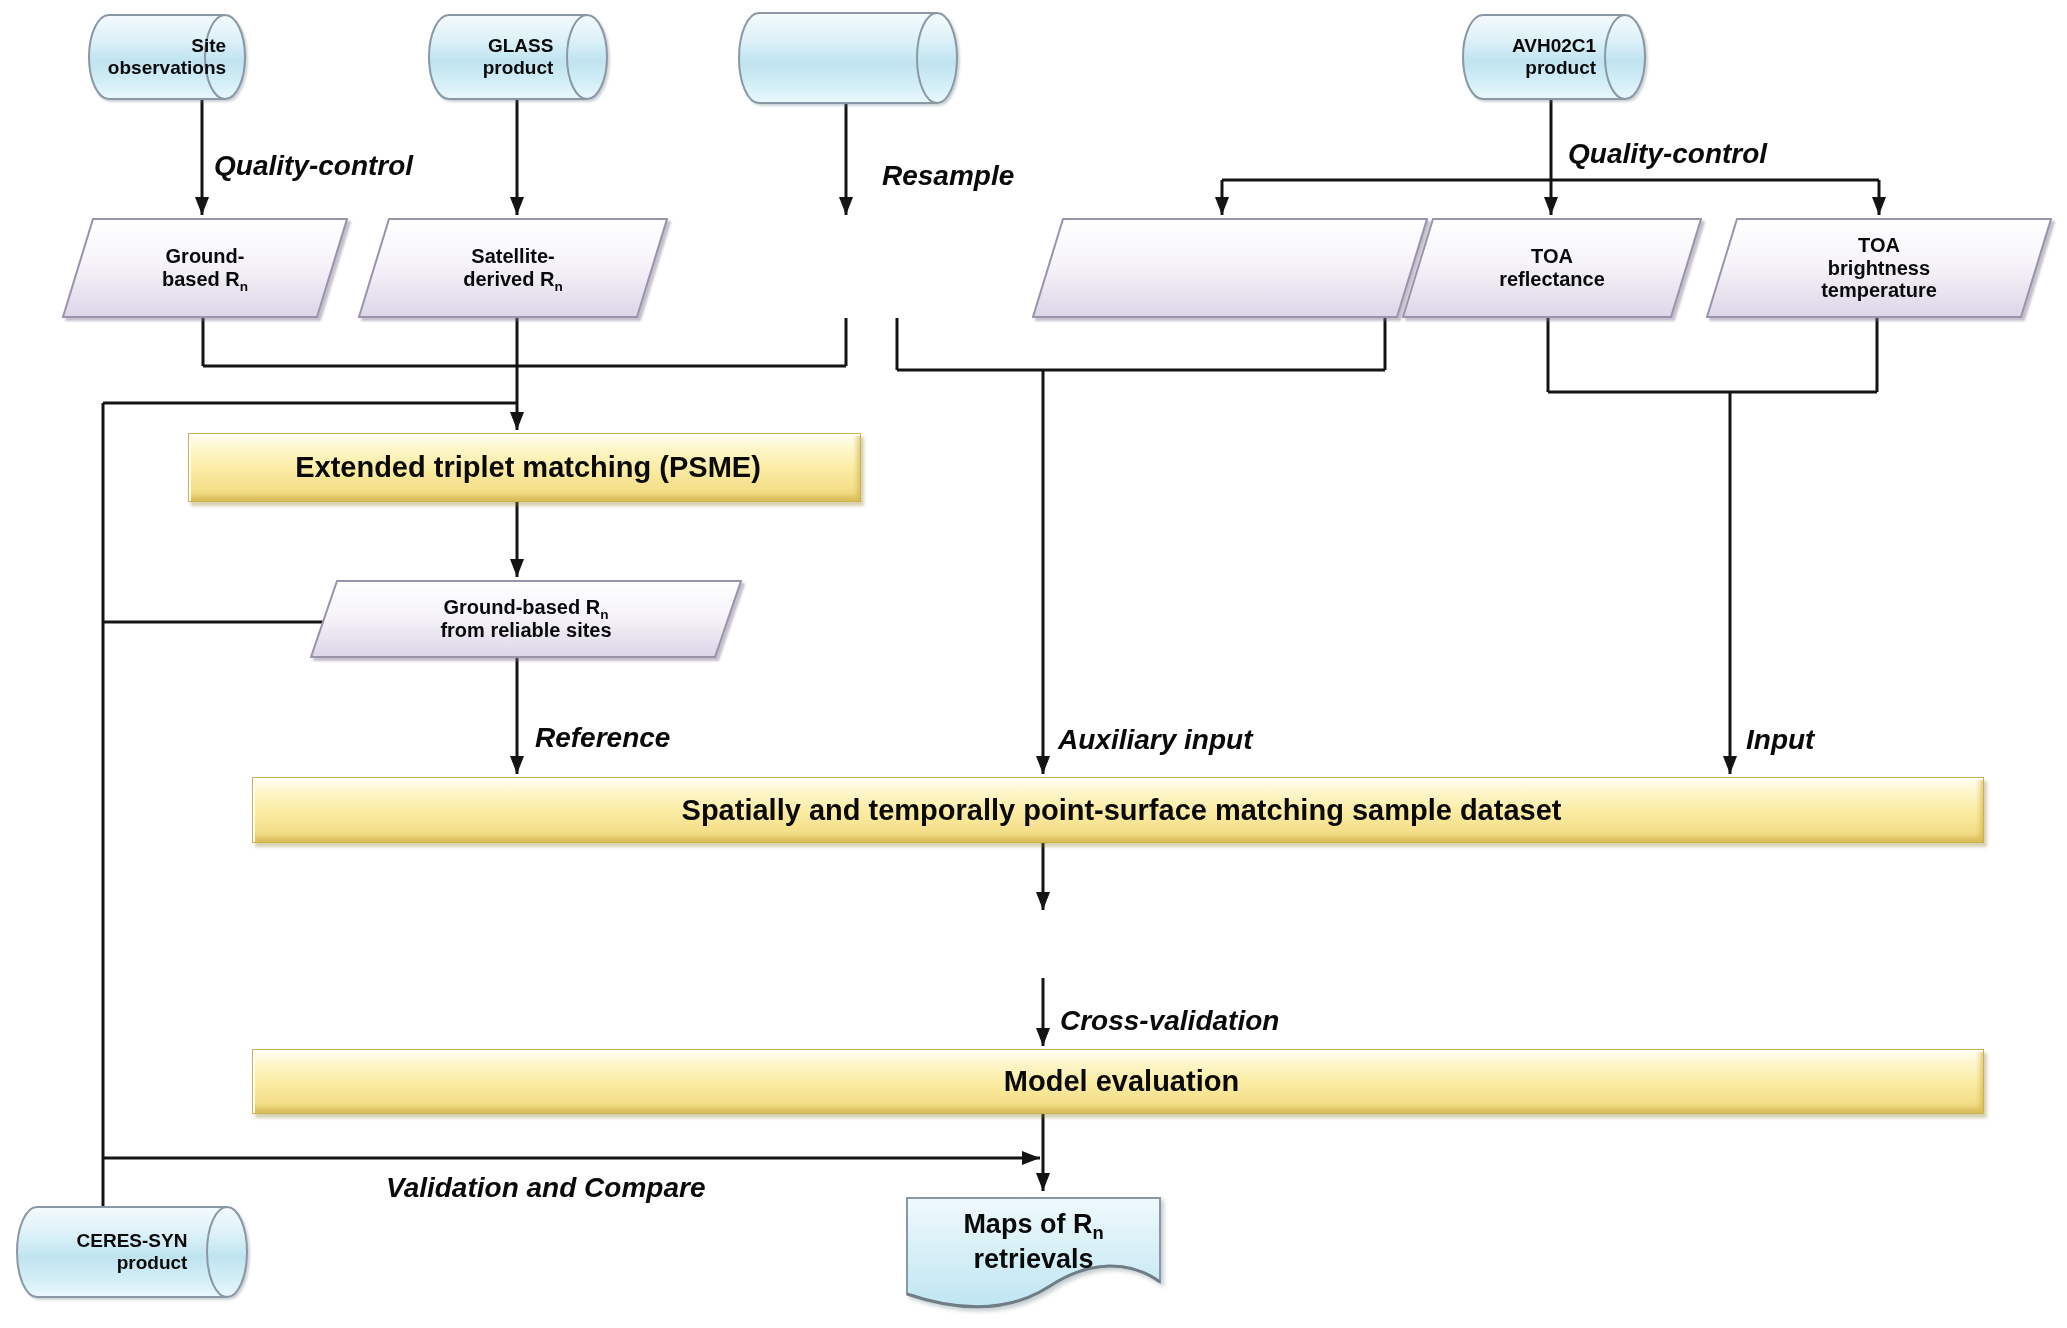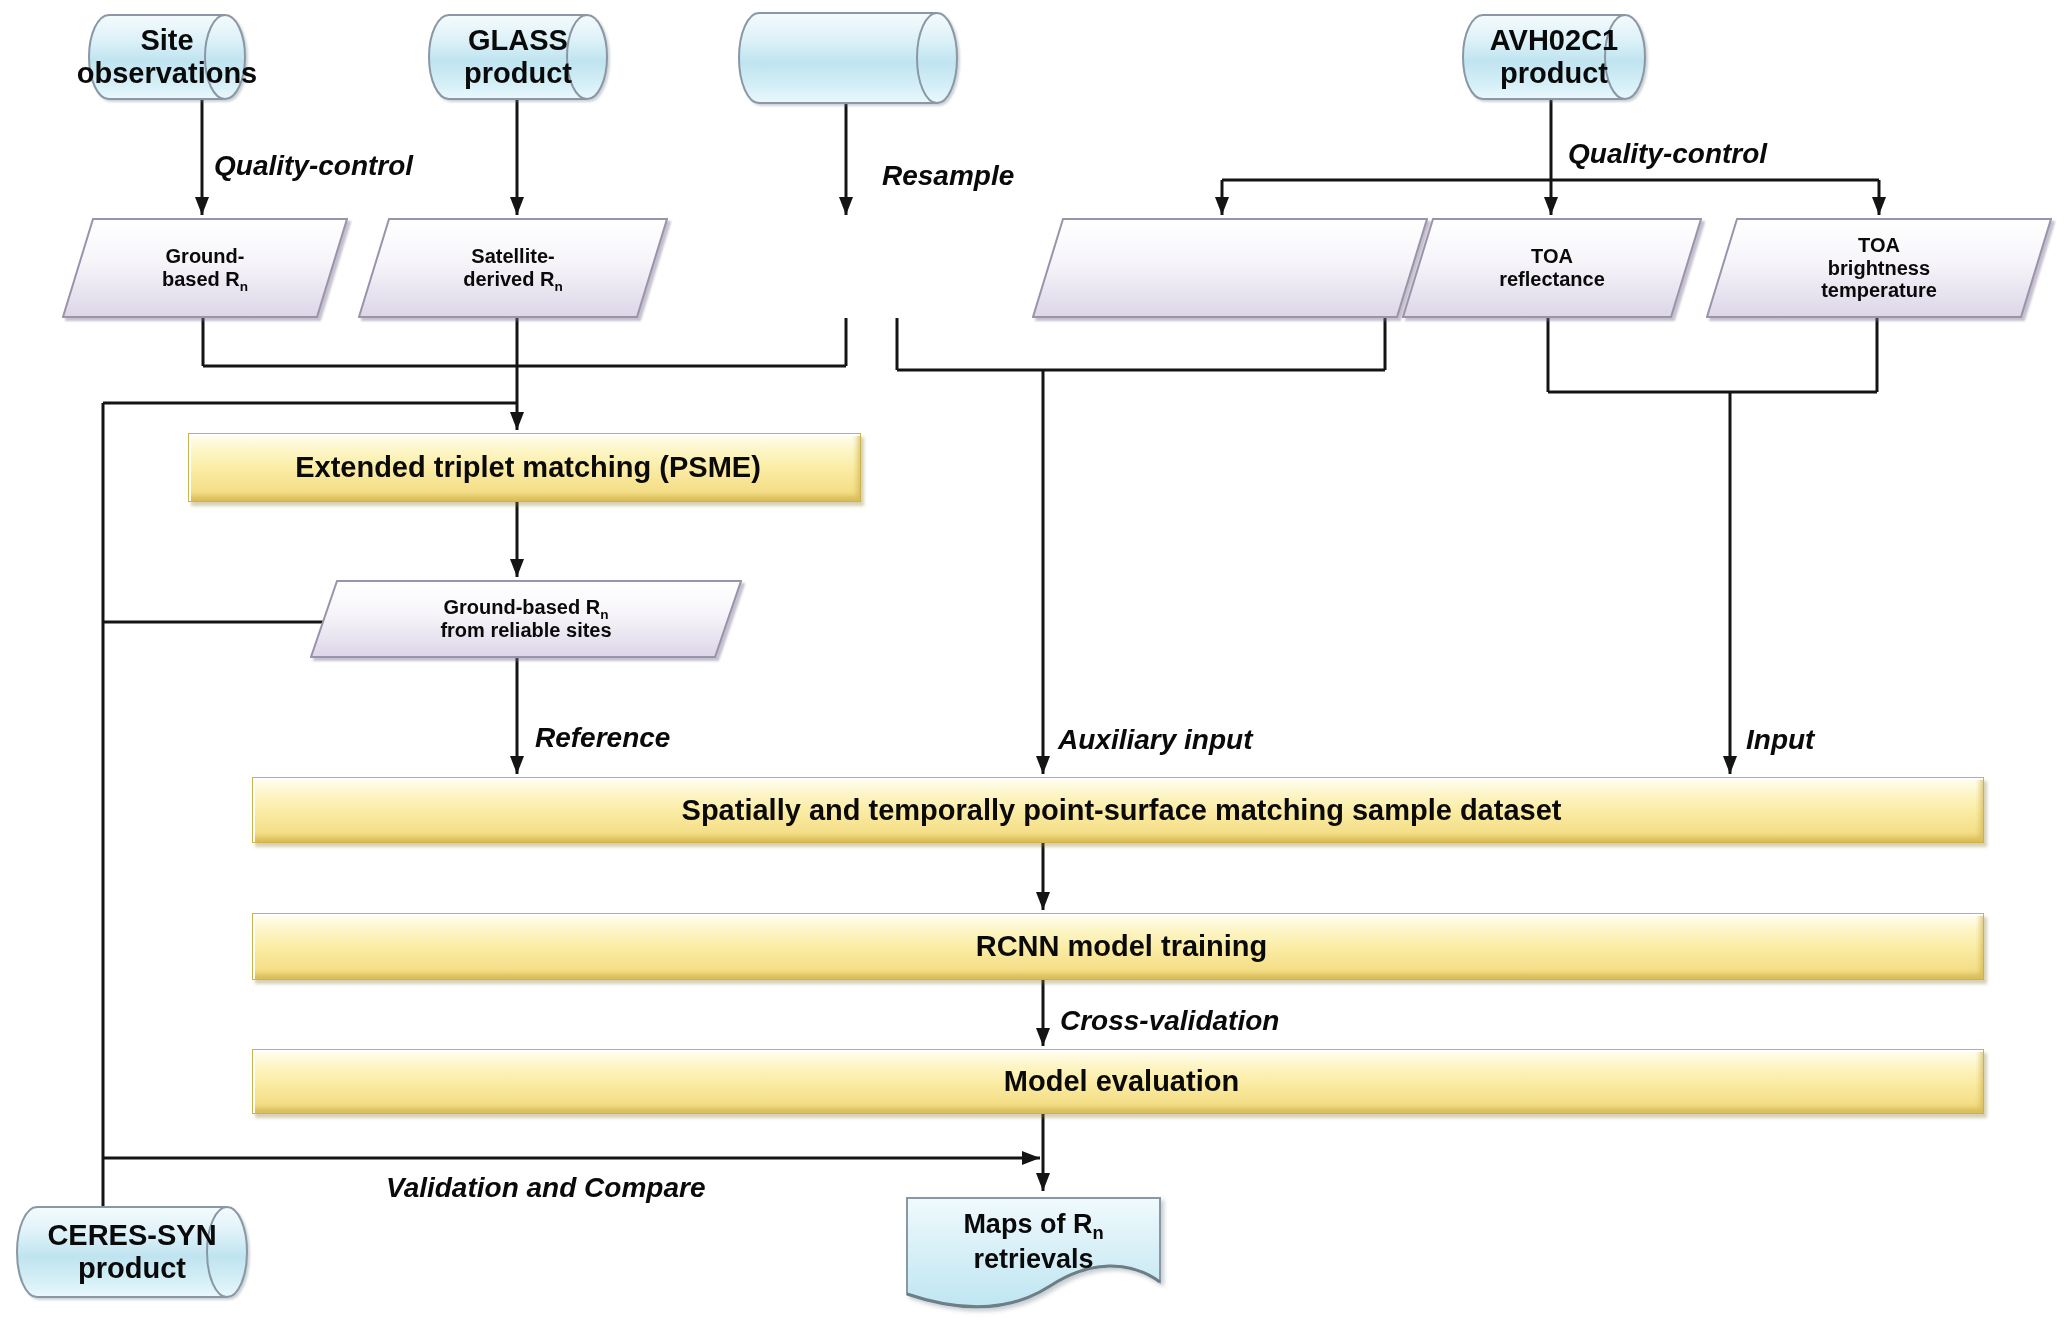--- a/index.html
+++ b/index.html
@@ -4,21 +4,21 @@
 <style>
   html,body{margin:0;padding:0;background:#ffffff;}
   .canvas{
     position:relative;width:2067px;height:1328px;background:#ffffff;overflow:hidden;
     font-family:"Liberation Sans","DejaVu Sans",sans-serif;color:#0a0a0a;
   }
   .wires{position:absolute;left:0;top:0;width:2067px;height:1328px;pointer-events:none;}
   .node{position:absolute;display:flex;align-items:center;justify-content:center;text-align:center;}
   .node .shape{position:absolute;left:0;top:0;width:100%;height:100%;}
   .node .lbl{position:relative;z-index:2;font-weight:bold;line-height:1.15;}
-  .cyl .lbl{font-size:29px;}
+  .cyl .lbl{font-size:19px;text-align:right;}
   .para .lbl{font-size:20px;line-height:1.14;}
   .para .shape{filter:drop-shadow(3px 3px 1px rgba(125,115,145,0.45));}
   .cyl .shape{filter:drop-shadow(2px 2px 1px rgba(110,130,140,0.35));}
   .doc .shape{filter:drop-shadow(3px 3px 2px rgba(110,130,140,0.4));}
   .proc{
     position:absolute;display:flex;align-items:center;justify-content:center;text-align:center;
     background:linear-gradient(180deg,#fffef5 0%,#fdf6ca 22%,#fbeda6 50%,#f5e08c 80%,#f1d87d 100%);
     border:1px solid #cdb24a;
     box-shadow:inset 2px 2px 0 rgba(255,255,255,0.95), inset -3px -5px 5px rgba(198,168,62,0.55), 3px 4px 3px rgba(140,120,40,0.35);
     font-weight:bold;font-size:29px;padding-left:7px;
@@ -191,23 +191,20 @@
     <div class="lbl"><span>Ground-based  R</span><sub>n</sub><br>
       <span>from reliable sites</span></div>
   </div>
 
   <div class="proc" style="left:188px;top:433px;width:664px;height:67px">
     <span>Extended triplet matching (PSME)</span>
   </div>
   <div class="proc" style="left:252px;top:777px;width:1723px;height:64px">
     <span>Spatially and temporally point-surface matching sample dataset</span>
   </div>
-  <div class="proc" style="left:252px;top:913px;width:1723px;height:65px">
-    <span>RCNN model training</span>
-  </div>
   <div class="proc" style="left:252px;top:1049px;width:1723px;height:63px">
     <span>Model evaluation</span>
   </div>
 
   <div class="node doc" style="left:905px;top:1194px;width:257px;height:122px">
     <svg class="shape" viewBox="0 0 257 122" preserveAspectRatio="none">
       <path d="M2,4 L255,4 L255,88 C225,66 185,66 145,92 C105,118 55,118 2,100 Z" fill="url(#g-doc)" stroke="#8a97a5" stroke-width="2"></path>
       <path d="M255,88 C225,66 185,66 145,92 C105,118 55,118 2,100" fill="none" stroke="#6f7d87" stroke-width="3"></path>
     </svg>
     <div class="lbl" style="margin-bottom:26px">

